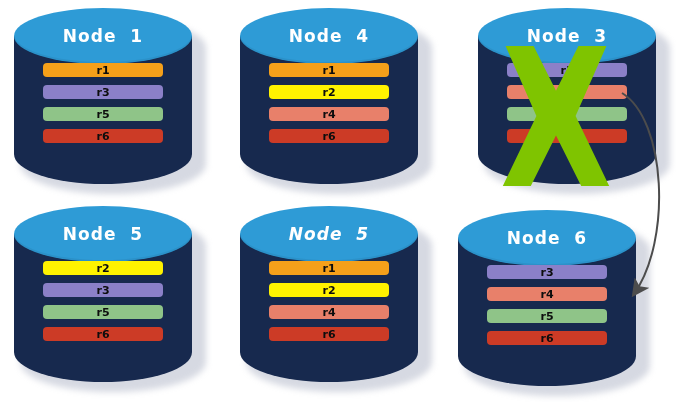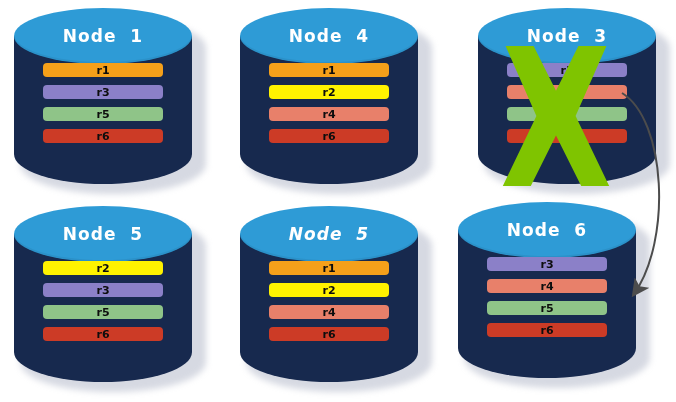--- a/index.html
+++ b/index.html
@@ -198,21 +198,21 @@
         <div class="node-body-top" style="background: rgb(23, 41, 78);"></div>
         <div class="node-cap" style="background: rgb(46, 155, 214);"></div>
         <div class="node-title" style="color: rgb(255, 255, 255); font-style: italic;">Node  5</div>
         <div class="records">
           <div class="record-bar" style="background: rgb(245, 160, 26);">r1</div>
           <div class="record-bar" style="background: rgb(255, 242, 0);">r2</div>
           <div class="record-bar" style="background: rgb(232, 128, 106);">r4</div>
           <div class="record-bar" style="background: rgb(204, 59, 38);">r6</div>
         </div>
       </div>
-      <div class="node" style="left: 458px; top: 202px;">
+      <div class="node" style="left: 458px; top: 210px;">
         <div class="node-shadow"></div>
         <div class="node-body" style="background: rgb(23, 41, 78);"></div>
         <div class="node-body-top" style="background: rgb(23, 41, 78);"></div>
         <div class="node-cap" style="background: rgb(46, 155, 214);"></div>
         <div class="node-title" style="color: rgb(255, 255, 255);">Node  6</div>
         <div class="records">
           <div class="record-bar" style="background: rgb(139, 128, 200);">r3</div>
           <div class="record-bar" style="background: rgb(232, 128, 106);">r4</div>
           <div class="record-bar" style="background: rgb(143, 196, 136);">r5</div>
           <div class="record-bar" style="background: rgb(204, 59, 38);">r6</div>

